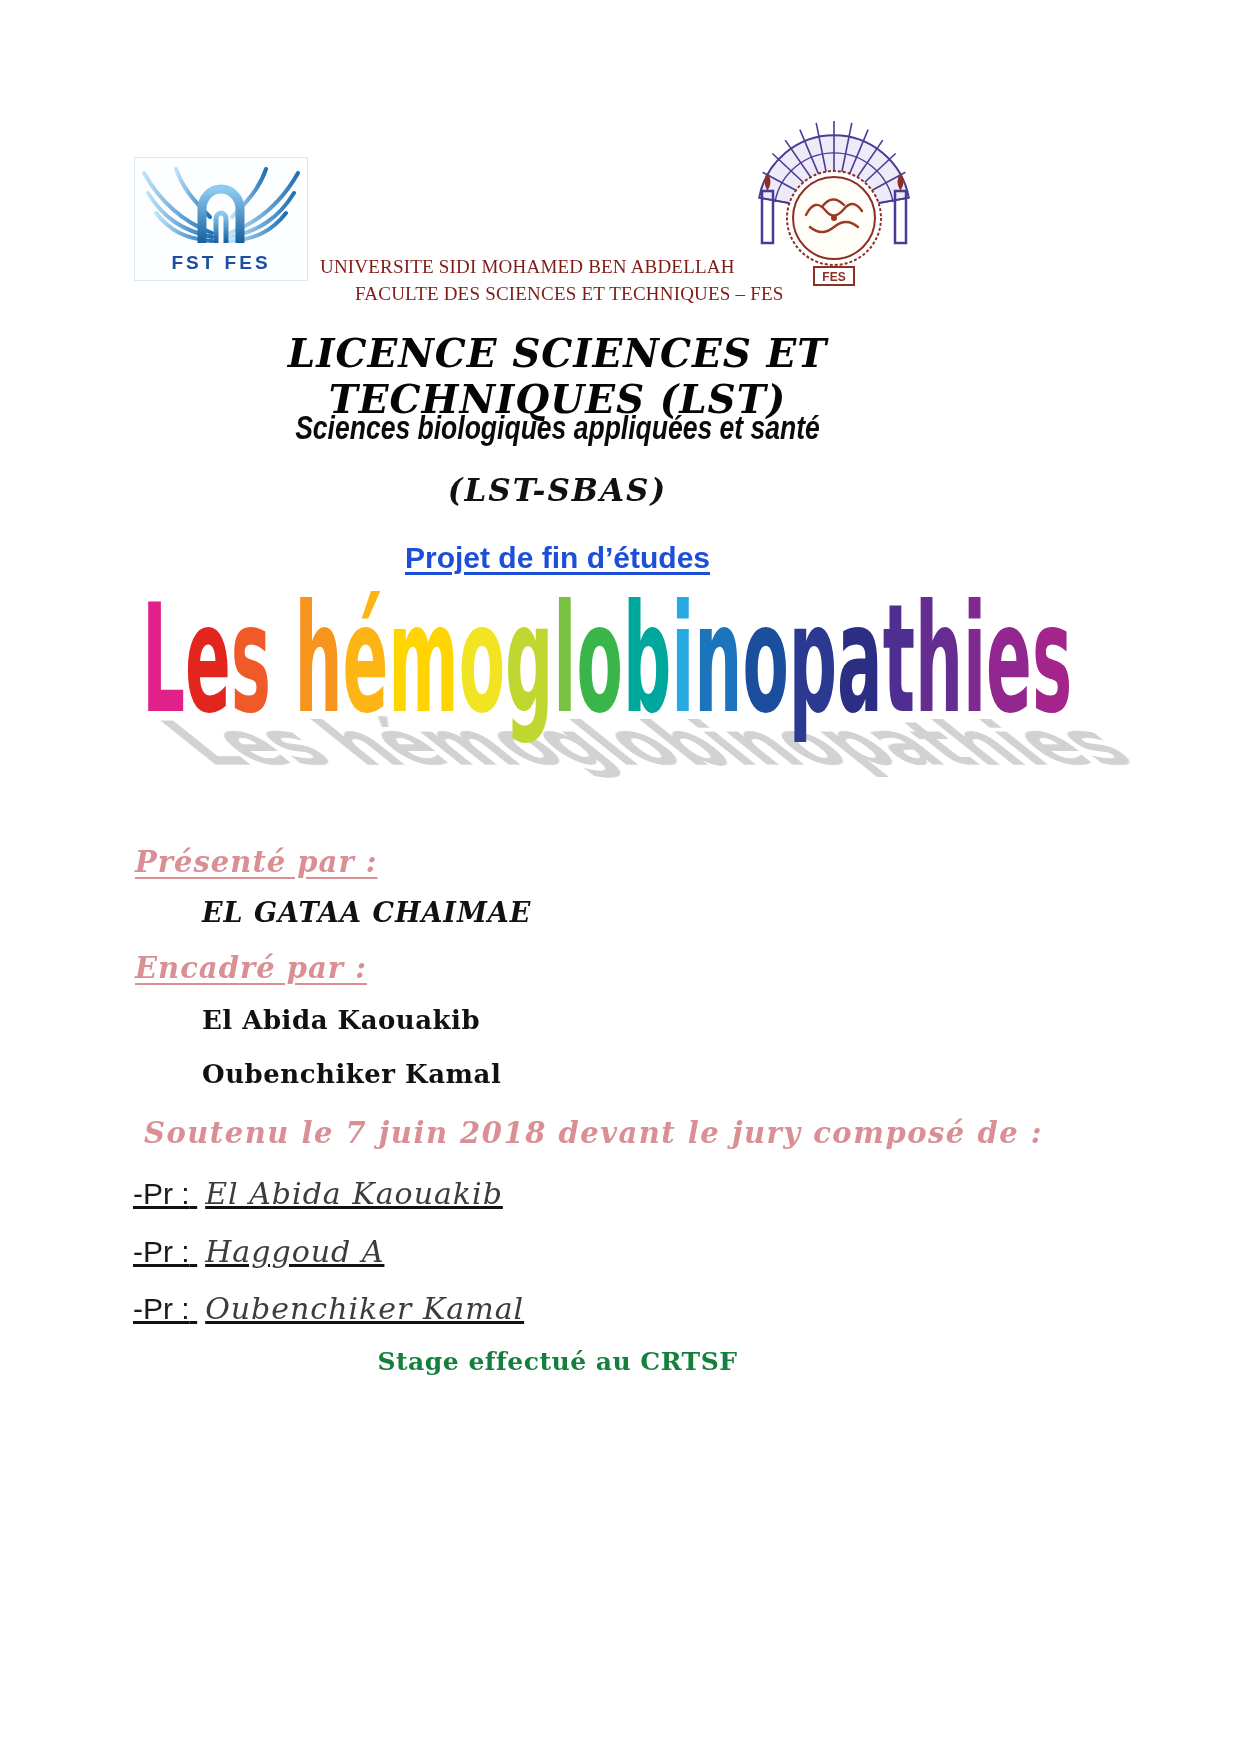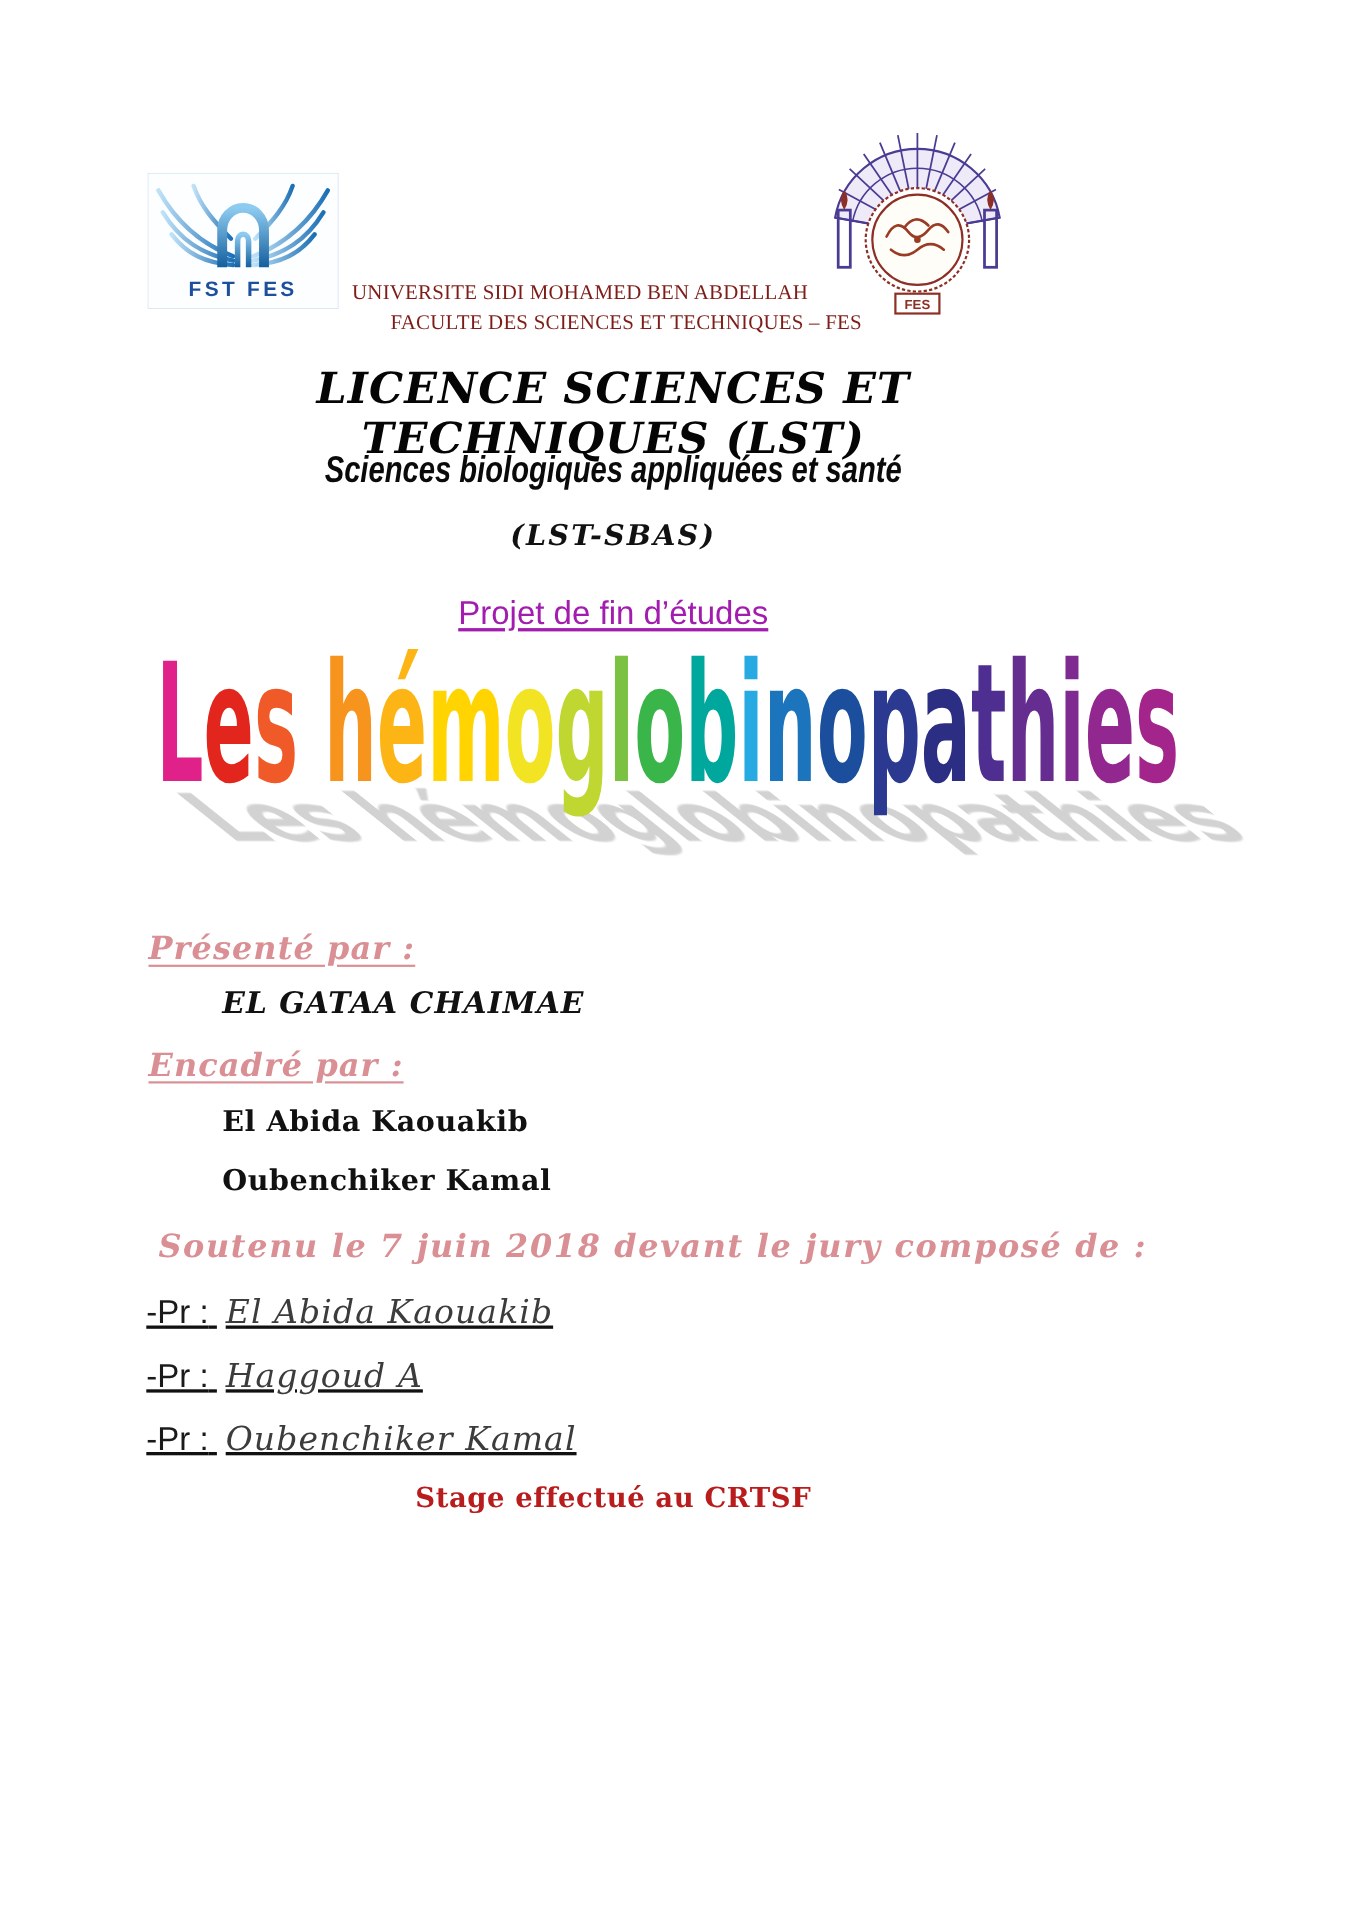--- a/index.html
+++ b/index.html
@@ -20,24 +20,24 @@
   .univ-line2 { padding-left:35px; }
 
   
   .center { position:absolute; left:135px; width:845px; text-align:center; }
 
   .program-title { top:330px; font-style:italic; font-weight:bold; font-size:39px;
                    font-family:"DejaVu Serif", serif; color:#050505; letter-spacing:1px; }
   .specialty    { top:408px; font-style:italic; font-weight:bold; font-size:34px;
                   font-family:"Liberation Sans", sans-serif; color:#0a0a0a;
                   transform:scaleX(.78); transform-origin:center; }
-  .acronym      { top:472px; font-style:italic; font-weight:bold; font-size:26px;
+  .acronym      { top:472px; font-style:italic; font-weight:bold; font-size:31px;
                   font-family:"DejaVu Serif", serif; letter-spacing:2px; }
-  .project      { top:541px; font-weight:normal; font-size:30px;
-                  font-family:"Liberation Sans", sans-serif; color:#a21caf;
+  .project      { top:541px; font-weight:bold; font-size:30px;
+                  font-family:"Liberation Sans", sans-serif; color:#1d4ed8;
                   text-decoration:underline; text-underline-offset:4px; }
 
   
   .wordart { position:absolute; left:142px; top:584px; width:1050px; height:250px; }
   .wordart-line { white-space:pre; display:inline-block; line-height:1;
                   font-family:"DejaVu Sans", sans-serif; font-weight:bold; font-size:150px;
                   transform-origin:left top; }
   #wordart-main { position:relative; z-index:2; transform:scale(.45,1.0); }
   #wordart-shadow { position:absolute; left:4px; top:130px; z-index:1;
                     color:#b5b5b5; opacity:.6; filter:blur(1.2px);
@@ -61,21 +61,21 @@
   .jury-intro { position:absolute; left:144px; top:1116px; color:#D98F94;
                 font-style:italic; font-weight:bold; font-size:29px;
                 font-family:"DejaVu Serif", serif; letter-spacing:1.5px; }
   .jury-row { position:absolute; left:133px; font-size:30px; white-space:nowrap;text-decoration:underline; }
   .jury-row-1 { top:1176px; } .jury-row-2 { top:1234px; } .jury-row-3 { top:1291px; }
   .jury-prefix { font-family:"Liberation Sans", sans-serif; color:#1a1a1a; }
   .jury-name { font-family:"DejaVu Serif", serif; font-style:italic; color:#3c3c3c;
                letter-spacing:1px; margin-left:8px; }
 
   .footer-stage { top:1347px; font-weight:bold; font-size:25px;
-                  font-family:"DejaVu Serif", serif; color:#b91c1c; letter-spacing:.5px; }
+                  font-family:"DejaVu Serif", serif; color:#15803d; letter-spacing:.5px; }
   .footer-year  { top:1391px; font-weight:bold; font-size:27px;
                   font-family:"DejaVu Serif", serif; color:#A11D20; letter-spacing:.5px; }
 </style>
 </head>
 <body>
 
 <div class="page">
 
   <svg class="fst-logo" viewBox="0 0 174 124" xmlns="http://www.w3.org/2000/svg">
     <defs>

